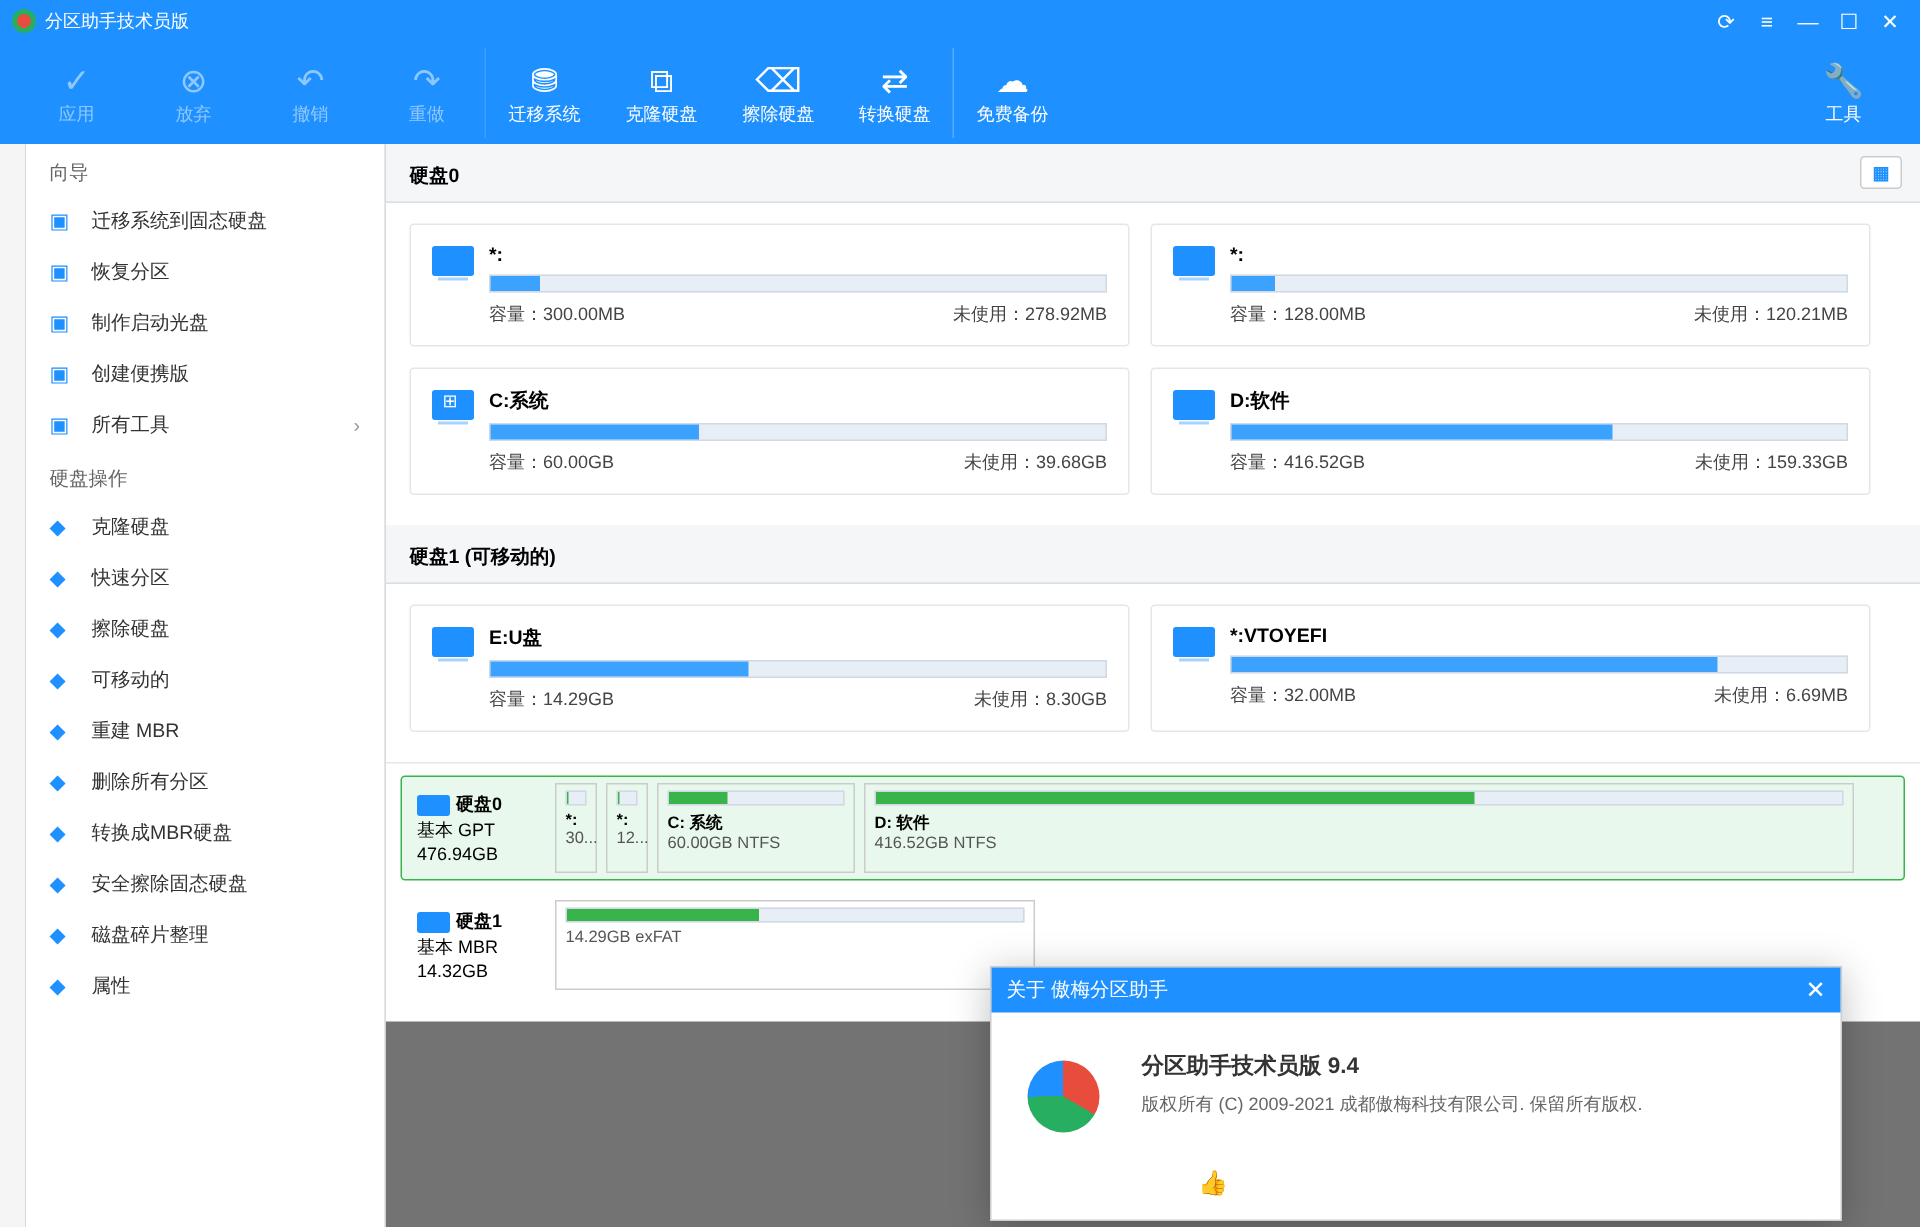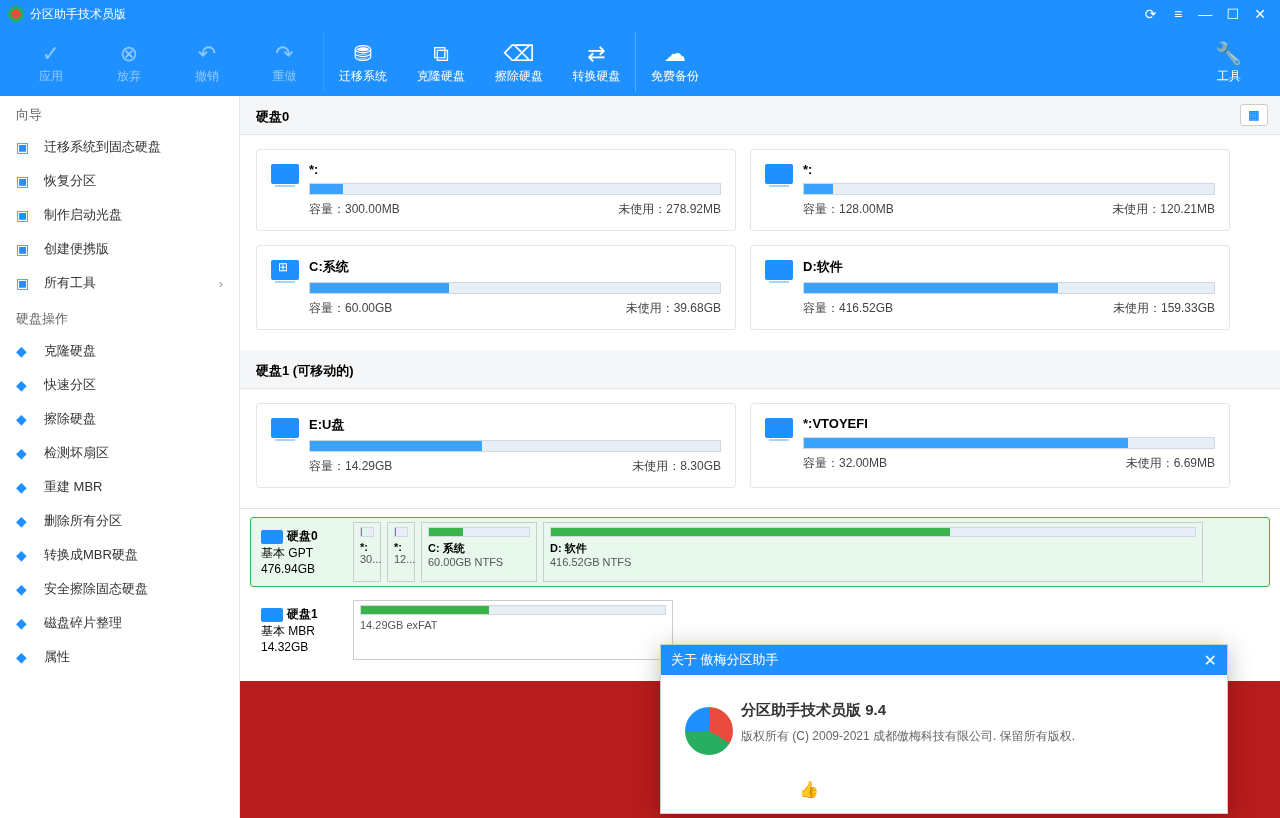--- a/index.html
+++ b/index.html
@@ -13,21 +13,21 @@
 
 
 .toolbar { background: #1e90ff; height: 68px; display: flex; align-items: center; padding: 0 12px; }
 .tbtn { display: flex; flex-direction: column; align-items: center; justify-content: center; width: 78px; height: 60px; color: #fff; font-size: 12px; cursor: pointer; }
 .tbtn.disabled { opacity: .5; cursor: default; }
 .tbtn .ic { font-size: 22px; height: 28px; display: flex; align-items: center; }
 .tbtn.sep { border-right: 1px solid rgba(255,255,255,.25); }
 .toolbar .spacer { flex: 1; }
 
 
-.main { display: flex; height: calc(818px - 96px); background: #b91c1c; }
+.main { display: flex; height: calc(818px - 96px); background: #737373; margin-left: 17px; }
 
 
 .sidebar { width: 240px; background: #fff; border-right: 1px solid #e3e6ea; overflow-y: auto; font-size: 13px; }
 .side-hdr { padding: 10px 16px 6px; color: #666; font-size: 13px; }
 .side-item { display: flex; align-items: center; padding: 8px 16px; color: #333; cursor: pointer; }
 .side-item .ic { width: 18px; color: #1e90ff; margin-right: 10px; font-size: 14px; }
 .side-item .chev { margin-left: auto; color: #999; }
 
 
 .content { flex: 1; overflow-y: auto; padding: 0; }
@@ -56,21 +56,21 @@
 .dmpart .mbar { height: 10px; background: #e8eef5; border: 1px solid #cfd8e3; margin-bottom: 4px; position: relative; }
 .dmpart.grn .mbar .mfill { background:#38b44a; }
 .dmpart .mfill { height:100%; background:#38b44a; }
 .dmpart .mlbl { font-weight: bold; white-space: nowrap; overflow: hidden; text-overflow: ellipsis; }
 .dmpart .msz { color:#555; }
 
 
 .about { position: absolute; left: 660px; top: 644px; width: 568px; height: 170px; background: #fff; box-shadow: 0 4px 24px rgba(0,0,0,.25); border: 1px solid #ccc; }
 .about .ahdr { background: #1e90ff; color:#fff; height:30px; display:flex; align-items:center; padding:0 10px; font-size:13px; }
 .about .ahdr .x { margin-left:auto; cursor:pointer; font-size:16px; }
-.about .abody { padding: 26px 24px; display:flex; gap:8px; font-size:13px; color:#333; }
+.about .abody { padding: 26px 24px; display:flex; gap:28px; font-size:13px; color:#333; }
 .about .alogo { width:48px; height:48px; border-radius:50%; background: conic-gradient(#e74c3c 0 120deg, #27ae60 120deg 270deg, #1e90ff 270deg 360deg); margin-top:6px;}
 .about .aname { font-size:15px; font-weight:bold; margin-bottom:8px; }
 .about .acopy { color:#666; font-size:12px; }
 .about .thumb { position:absolute; left:138px; bottom:14px; color:#1e90ff; font-size:16px;}
 </style>
 </head>
 <body>
 
 <div class="titlebar">
   <div class="logo"></div>
@@ -164,21 +164,21 @@
         <div class="side-item">
           <span class="ic">◆</span>
           <span>快速分区</span>
         </div>
         <div class="side-item">
           <span class="ic">◆</span>
           <span>擦除硬盘</span>
         </div>
         <div class="side-item">
           <span class="ic">◆</span>
-          <span>检测坏扇区</span>
+          <span>可移动的</span>
         </div>
         <div class="side-item">
           <span class="ic">◆</span>
           <span>重建 MBR</span>
         </div>
         <div class="side-item">
           <span class="ic">◆</span>
           <span>删除所有分区</span>
         </div>
         <div class="side-item">
@@ -309,21 +309,21 @@
             <div class="mlbl">*:</div>
             <div class="msz">30...</div>
           </div>
           <div class="dmpart grn" style="width: 28px;">
             <div class="mbar">
               <div class="mfill" style="width:10%"></div>
             </div>
             <div class="mlbl">*:</div>
             <div class="msz">12...</div>
           </div>
-          <div class="dmpart grn" style="width: 116px;">
+          <div class="dmpart grn" style="width: 132px;">
             <div class="mbar">
               <div class="mfill" style="width:34%"></div>
             </div>
             <div class="mlbl">C: 系统</div>
             <div class="msz">60.00GB NTFS</div>
           </div>
           <div class="dmpart grn" style="width: 660px;">
             <div class="mbar">
               <div class="mfill" style="width:62%"></div>
             </div>

